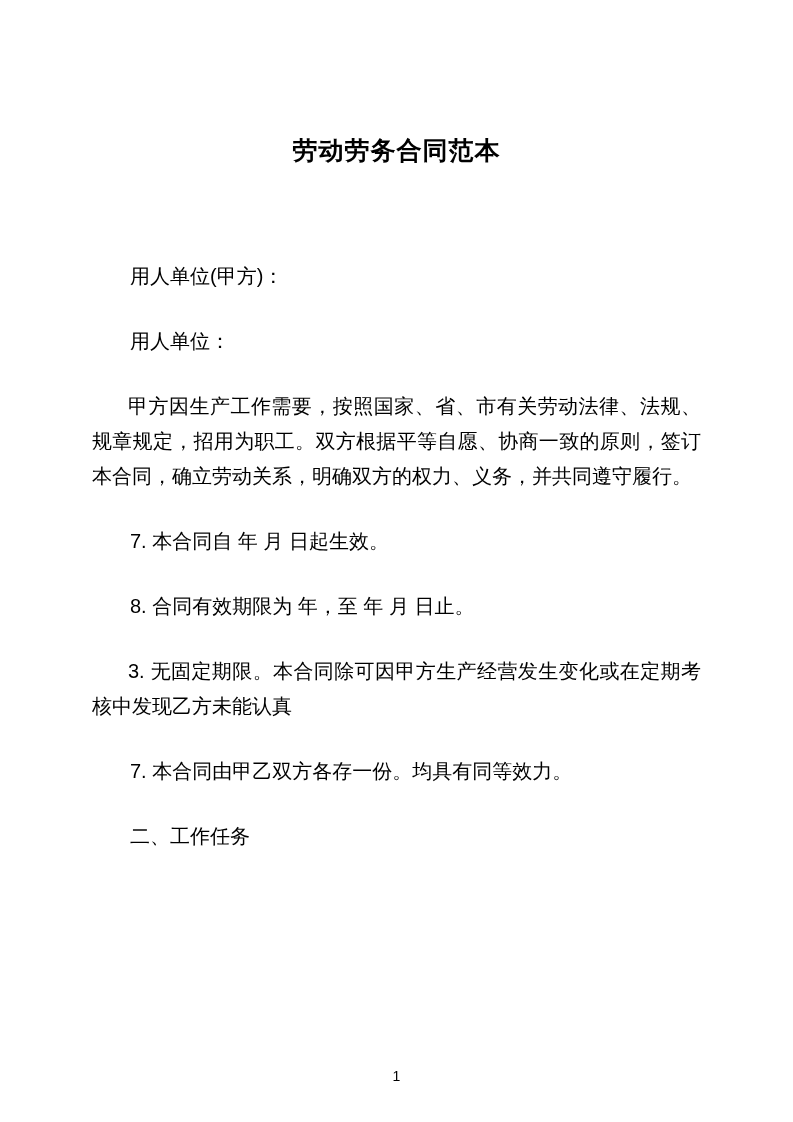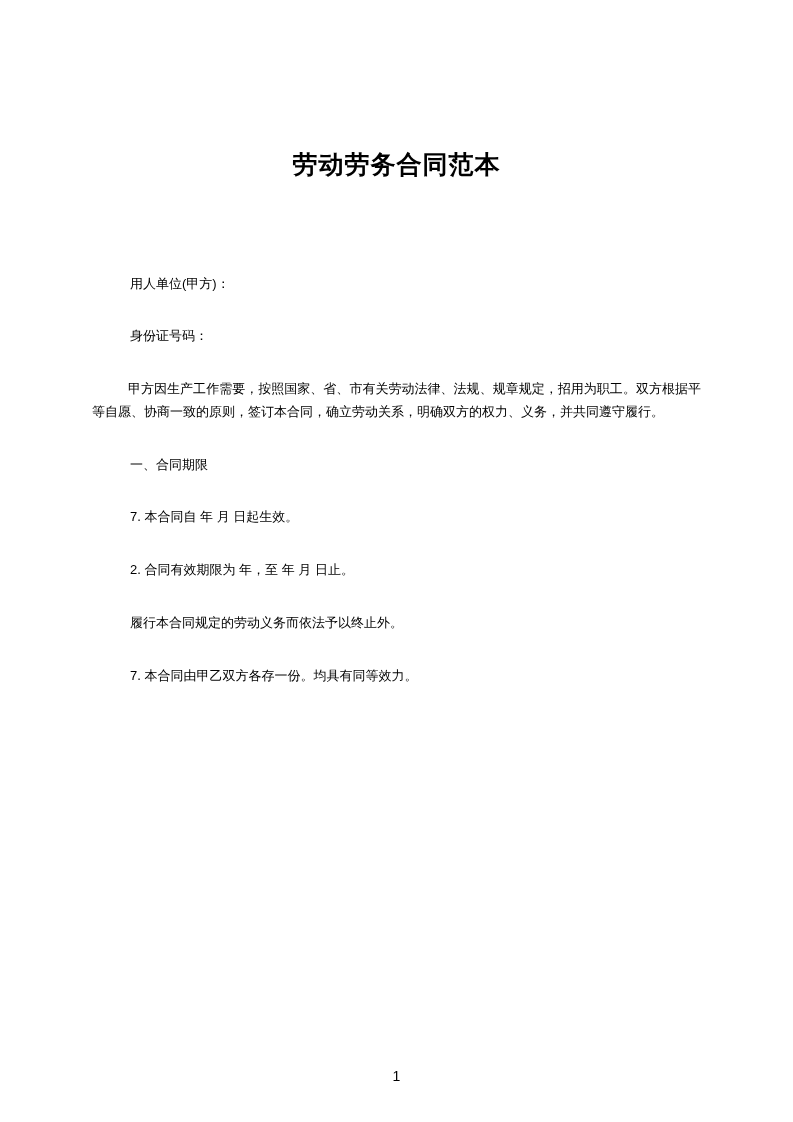--- a/index.html
+++ b/index.html
@@ -12,38 +12,38 @@
     height: 1122px;
     font-family: "Liberation Sans", sans-serif;
     color: #000000;
     position: relative;
     overflow: hidden;
   }
   .page {
     width: 793px;
     height: 1122px;
     box-sizing: border-box;
-    padding: 16px 92px;
+    padding: 2px 92px;
     position: relative;
   }
   .doc-title {
     margin: 0;
     padding-top: 132px;
     text-align: center;
     font-size: 25px;
     font-weight: bold;
     letter-spacing: 1px;
     line-height: 1.3;
   }
   .body-block {
     margin-top: 92px;
   }
   p.para {
     margin: 0 0 30px 0;
-    font-size: 13px;
+    font-size: 20px;
     line-height: 1.75;
     text-align: justify;
     text-justify: inter-ideograph;
   }
   p.indent1 {
     text-indent: 0;
     padding-left: 38px;
   }
   p.indent-small {
     padding-left: 38px;
@@ -65,24 +65,24 @@
 </style>
 </head>
 <body>
 
 <div class="page">
 
   <h1 class="doc-title">劳动劳务合同范本</h1>
 
   <div class="body-block">
     <p class="para indent1">用人单位(甲方)：</p>
-    <p class="para indent1">身份证号码：</p>
+    <p class="para indent1">用人单位：</p>
     <p class="para flow">甲方因生产工作需要，按照国家、省、市有关劳动法律、法规、规章规定，招用为职工。双方根据平等自愿、协商一致的原则，签订本合同，确立劳动关系，明确双方的权力、义务，并共同遵守履行。</p>
-    <p class="para indent-small">一、合同期限</p>
     <p class="para indent-small">7. 本合同自  年  月  日起生效。</p>
-    <p class="para indent-small">2. 合同有效期限为  年，至  年  月  日止。</p>
-    <p class="para indent-small">履行本合同规定的劳动义务而依法予以终止外。</p>
+    <p class="para indent-small">8. 合同有效期限为  年，至  年  月  日止。</p>
+    <p class="para flow">3. 无固定期限。本合同除可因甲方生产经营发生变化或在定期考核中发现乙方未能认真</p>
     <p class="para indent-small">7. 本合同由甲乙双方各存一份。均具有同等效力。</p>
+    <p class="para indent-small">二、工作任务</p>
   </div>
 
   <div class="page-number">1</div>
 
 </div>
 
 </body></html>

